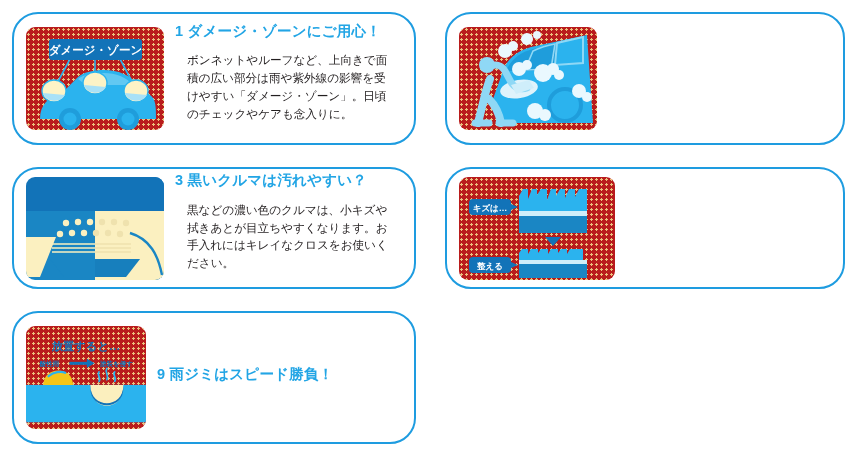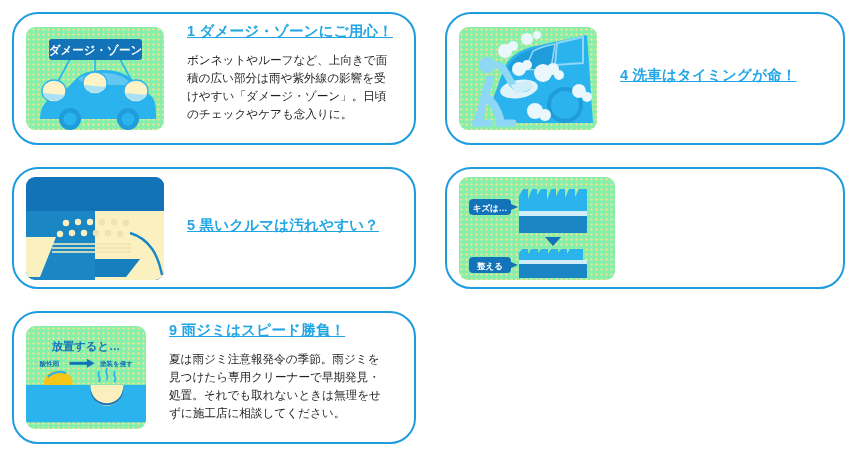--- a/index.html
+++ b/index.html
@@ -39,21 +39,21 @@
   .row1 { top: 12px;  height: 133px; }
   .row2 { top: 167px; height: 122px; }
   .row3 { top: 311px; height: 133px; }
 
   
   .illus {
     position: relative;
     flex: 0 0 auto;
     border-radius: 9px;
     overflow: hidden;
-    background: #86efac;
+    background: #b91c1c;
     margin-right: 11px;
   }
   .illus.dots::after {
     content: "";
     position: absolute;
     inset: 0;
     background-image: radial-gradient(#f4e08f 1px, transparent 1.1px);
     background-size: 5px 5px;
     pointer-events: none;
     opacity: .85;
@@ -69,24 +69,23 @@
   
   .txt {
     flex: 1 1 auto;
     min-width: 0;
   }
   .card-title {
     color: #22a5e5;
     font-weight: bold;
     font-size: 14.5px;
     line-height: 1.15;
-    margin: 0 0 6px 12px;
+    margin: 0 0 6px 0;
     letter-spacing: .2px;
     white-space: nowrap;
-    text-decoration: underline;
   }
   .card-body {
     color: #231f20;
     font-size: 11.7px;
     line-height: 1.52;
     margin: 12px;
     letter-spacing: -0.1px;
   }
 
   
@@ -163,21 +162,20 @@
           <circle cx="76" cy="84" r="8"></circle>
             <circle cx="86" cy="88" r="6"></circle>
           <circle cx="120" cy="64" r="7"></circle>
             <circle cx="128" cy="70" r="5"></circle>
           <circle cx="68" cy="12" r="6"></circle>
             <circle cx="78" cy="8" r="4"></circle>
         </g>
       </svg>
     </div>
     <div class="txt">
-      <p class="card-title">4 洗車はタイミングが命！</p>
     </div>
   </div>
 
   <div class="card card-left row2">
     <div class="illus illus-2">
       <svg viewBox="0 0 138 103" xmlns="http://www.w3.org/2000/svg" aria-hidden="true">
 
         <rect x="0" y="0" width="138" height="34" fill="#1273b8"></rect>
 
         <rect x="0" y="34" width="138" height="69" fill="#1a86c4"></rect>
@@ -217,21 +215,22 @@
         <g stroke="#efe2ae" stroke-width="1.4">
           <line x1="69" y1="67" x2="105" y2="67"></line>
           <line x1="69" y1="71" x2="105" y2="71"></line>
           <line x1="69" y1="75" x2="105" y2="75"></line>
         </g>
 
         <path d="M104 56 C124 62 132 78 136 98" fill="none" stroke="#1a86c4" stroke-width="2.4"></path>
       </svg>
     </div>
     <div class="txt">
-      <p class="card-title">5 黒いクルマは汚れやすい？</p>
+      <p class="card-title">3 黒いクルマは汚れやすい？</p>
+      <p class="card-body">黒などの濃い色のクルマは、小キズや拭きあとが目立ちやすくなります。お手入れにはキレイなクロスをお使いください。</p>
     </div>
   </div>
 
   <div class="card card-right row2">
     <div class="illus illus-5 dots">
       <svg viewBox="0 0 148 103" xmlns="http://www.w3.org/2000/svg" aria-hidden="true">
 
         <path d="M56 12 l0 7 l4 -7 l5 0 l0 10 l4 -10 l5 0 l0 6 l4 -6 l6 0 l0 11 l4 -11 l5 0 l0 7 l4 -7 l5 0 l0 9 l4 -9 l6 0 l0 8 l4 -8 l8 0 l0 22 l-68 0 z" fill="#2bb3ee"></path>
         <rect x="56" y="34" width="68" height="5" fill="#cfeefa"></rect>
         <rect x="56" y="39" width="68" height="17" fill="#1a86c4"></rect>
@@ -283,17 +282,16 @@
 
         <g fill="none" stroke="#2bb3ee" stroke-width="2" stroke-linecap="round">
           <path d="M84 56 c3 -4 -3 -7 0 -11"></path>
           <path d="M93 54 c3 -5 -3 -8 0 -13"></path>
           <path d="M102 56 c3 -4 -3 -7 0 -11"></path>
         </g>
       </svg>
     </div>
     <div class="txt">
       <p class="card-title">9 雨ジミはスピード勝負！</p>
-      <p class="card-body">夏は雨ジミ注意報発令の季節。雨ジミを見つけたら専用クリーナーで早期発見・処置。それでも取れないときは無理をせずに施工店に相談してください。</p>
     </div>
   </div>
 
 </div>
 
 </body></html>

